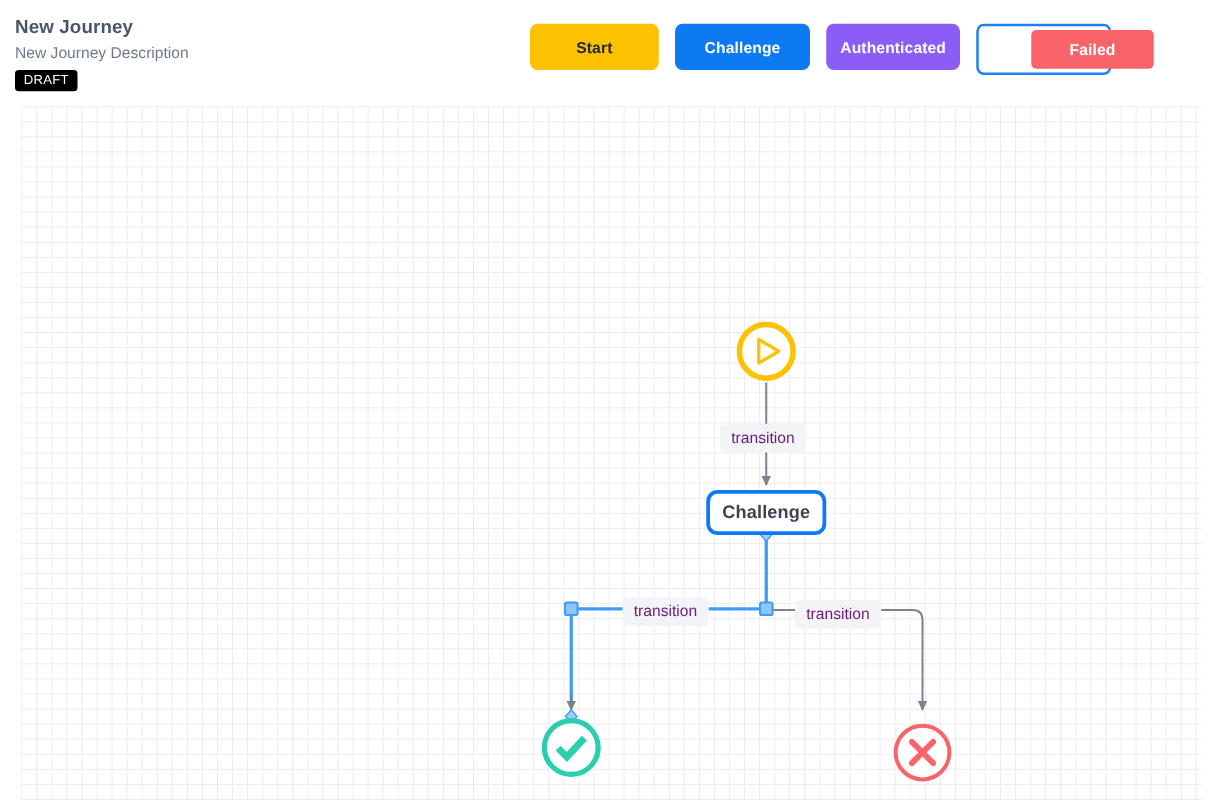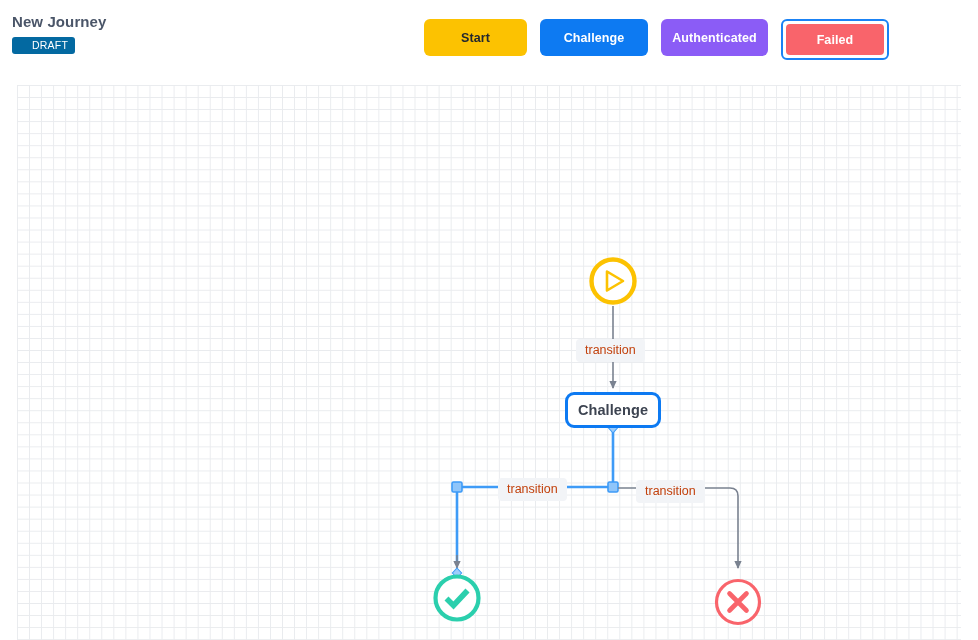--- a/index.html
+++ b/index.html
@@ -42,22 +42,22 @@
   .journey-desc {
     font-size: 12.5px;
     font-weight: 400;
     color: #6f7b8a;
     line-height: 18px;
     margin-top: 1px;
   }
   .draft-badge {
     display: inline-block;
     margin-top: 5px;
-    padding: 2px 7px 3px 20px;
-    background: #0369a1;
+    padding: 2px 7px 3px 7px;
+    background: #000000;
     color: #ffffff;
     font-size: 10.5px;
     line-height: 12px;
     border-radius: 3px;
     letter-spacing: 0.2px;
   }
 
   .node-palette {
     position: absolute;
     left: 424px;
@@ -92,20 +92,21 @@
     border: 2px solid #1a82f5;
     border-radius: 6px;
     padding: 3px;
     box-sizing: border-box;
     background: #ffffff;
   }
   .palette-btn-wrap.focused .palette-btn {
     border-radius: 4px;
     height: 31px;
     width: 100%;
+    margin-left: 39px;
   }
   .palette-btn-wrap.focused { width: 108px; }
 
   
   .canvas {
     position: absolute;
     left: 17px;
     top: 85px;
     width: 944px;
     height: 555px;
@@ -121,21 +122,21 @@
     position: absolute;
     left: 0; top: 0;
     width: 944px;
     height: 555px;
   }
 
   
   .edge-label {
     position: absolute;
     background: #f2f4f7;
-    color: #c2410c;
+    color: #701a75;
     font-size: 12.5px;
     font-family: "Liberation Sans", "DejaVu Sans", sans-serif;
     padding: 4px 9px 5px 9px;
     border-radius: 4px;
     white-space: nowrap;
     line-height: 14px;
     cursor: pointer;
   }
 
   
@@ -157,20 +158,21 @@
     letter-spacing: 0.1px;
   }
 </style>
 </head>
 <body>
 
 <div class="header">
 
   <div class="journey-meta">
     <div class="journey-title">New Journey</div>
+    <div class="journey-desc">New Journey Description</div>
     <span class="draft-badge">DRAFT</span>
   </div>
 
   <div class="node-palette">
 
     <div class="palette-btn-wrap">
       <button class="palette-btn start">Start</button>
     </div>
 
     <div class="palette-btn-wrap">

